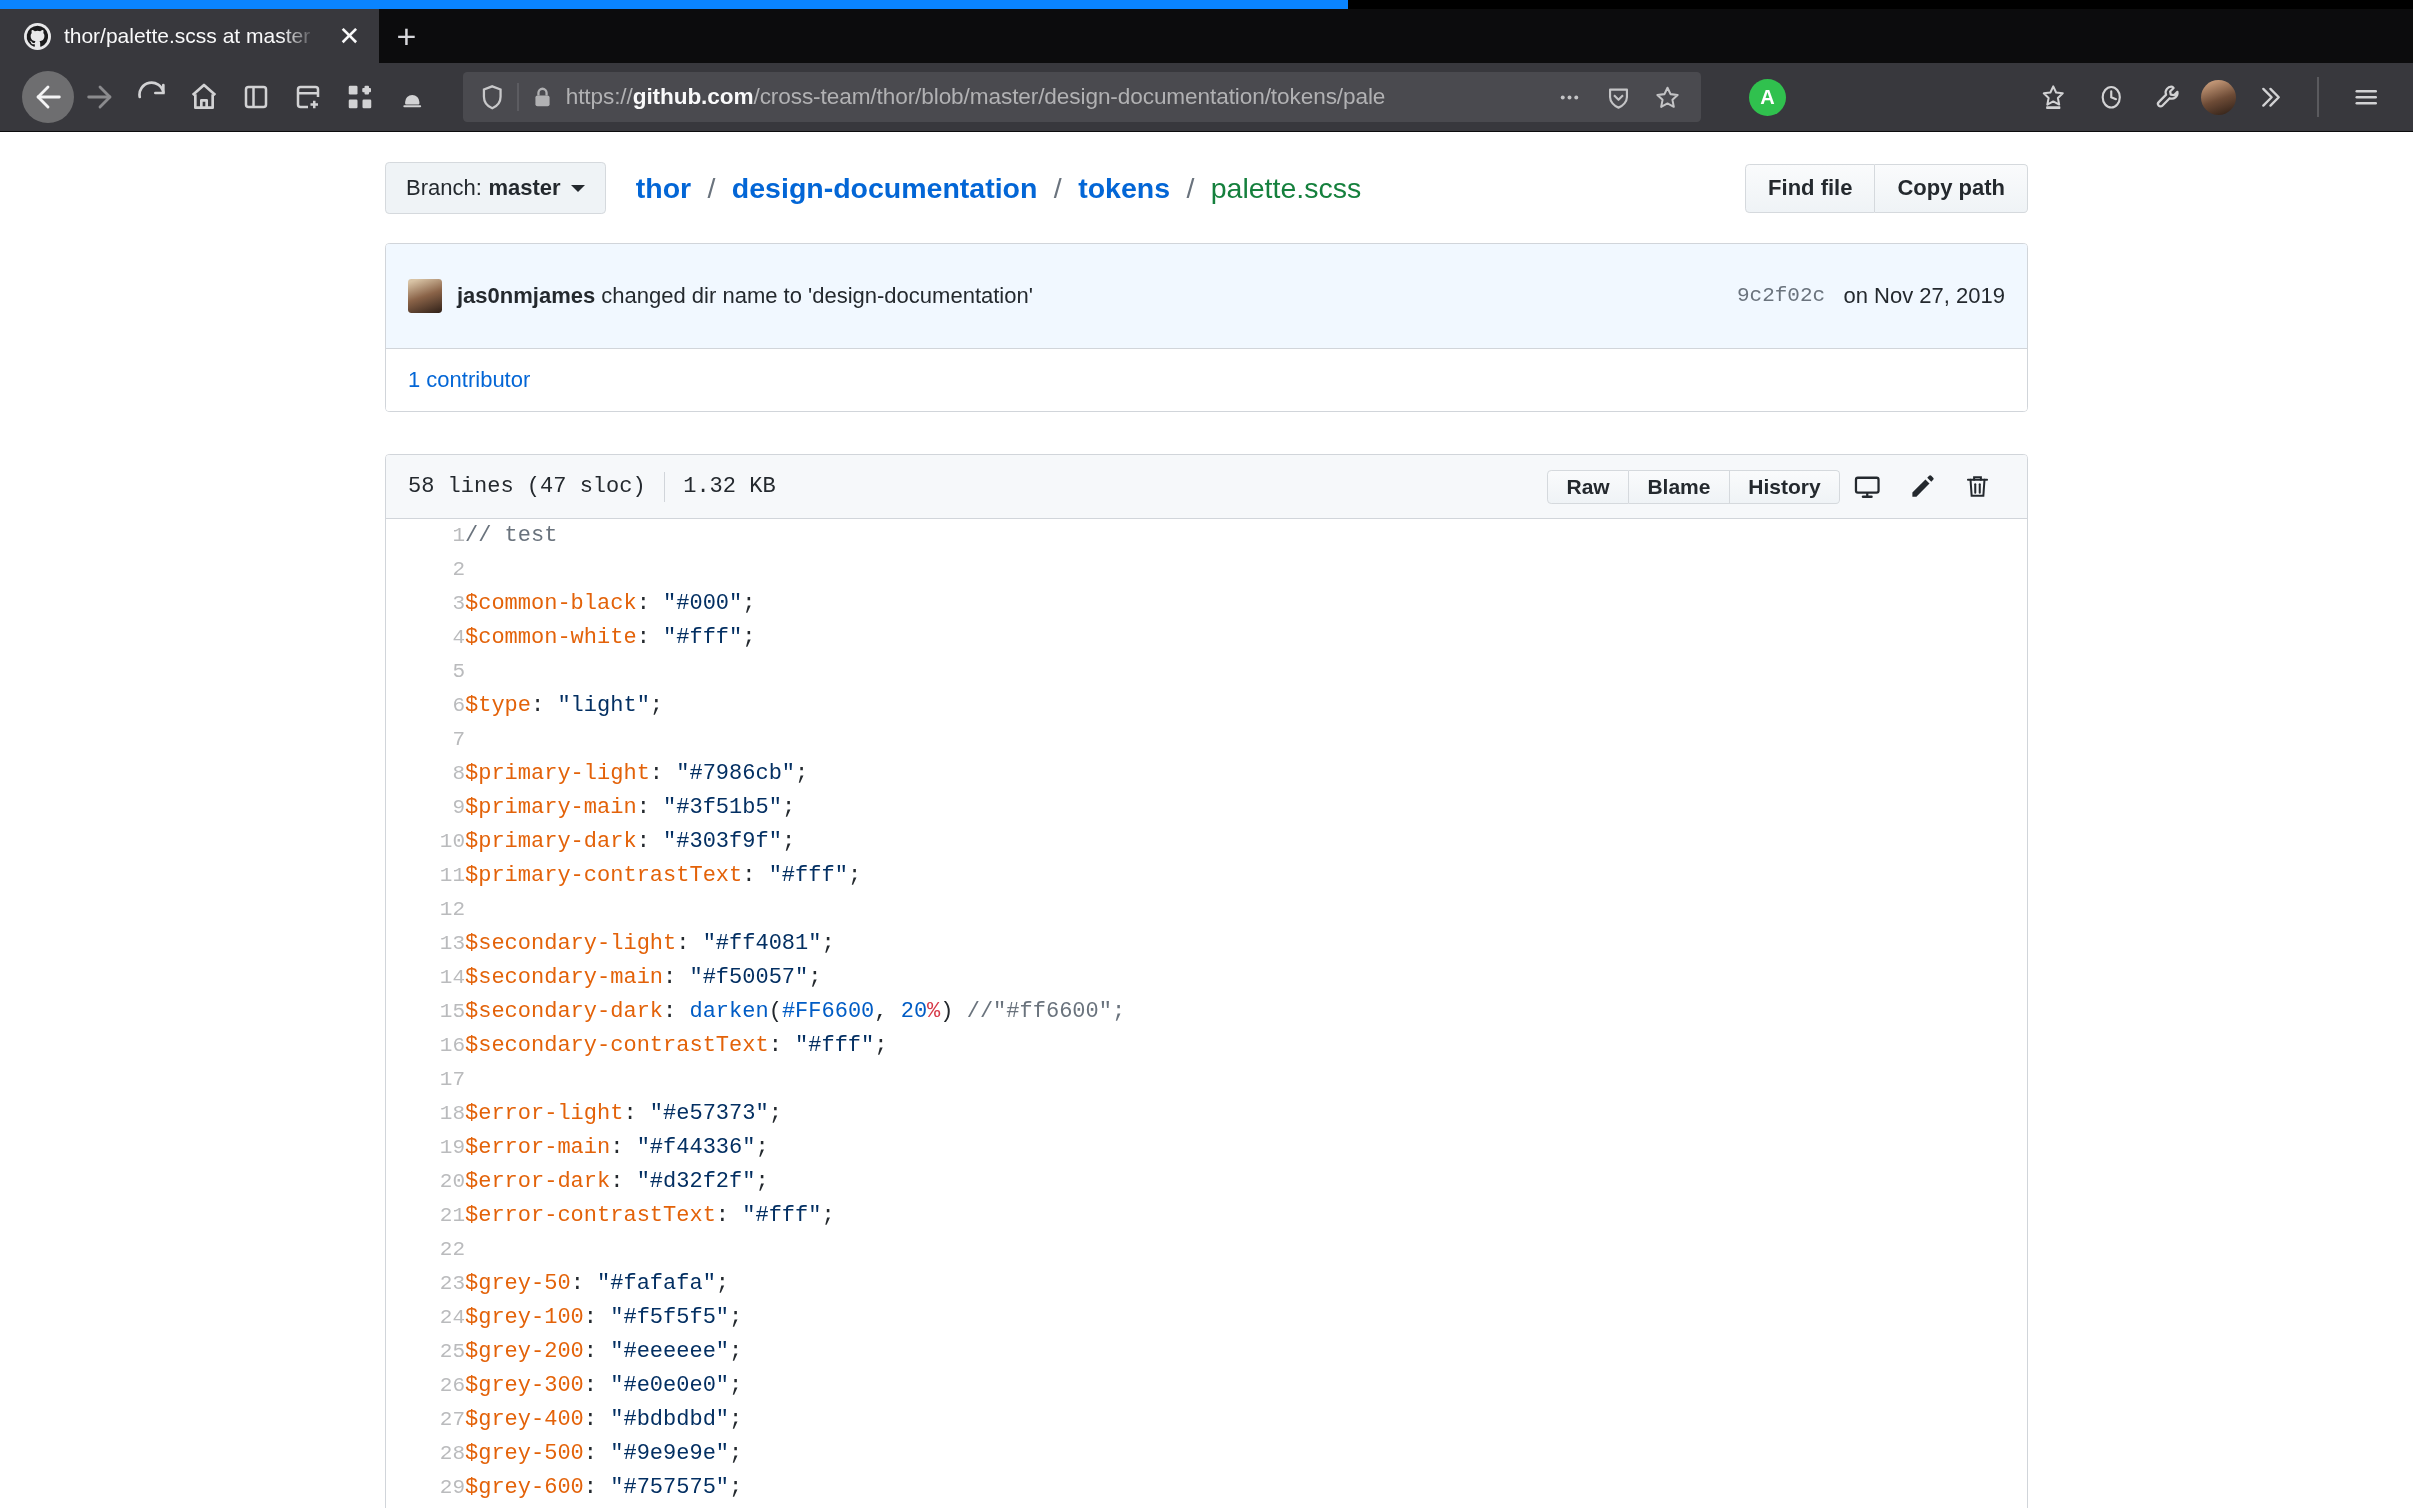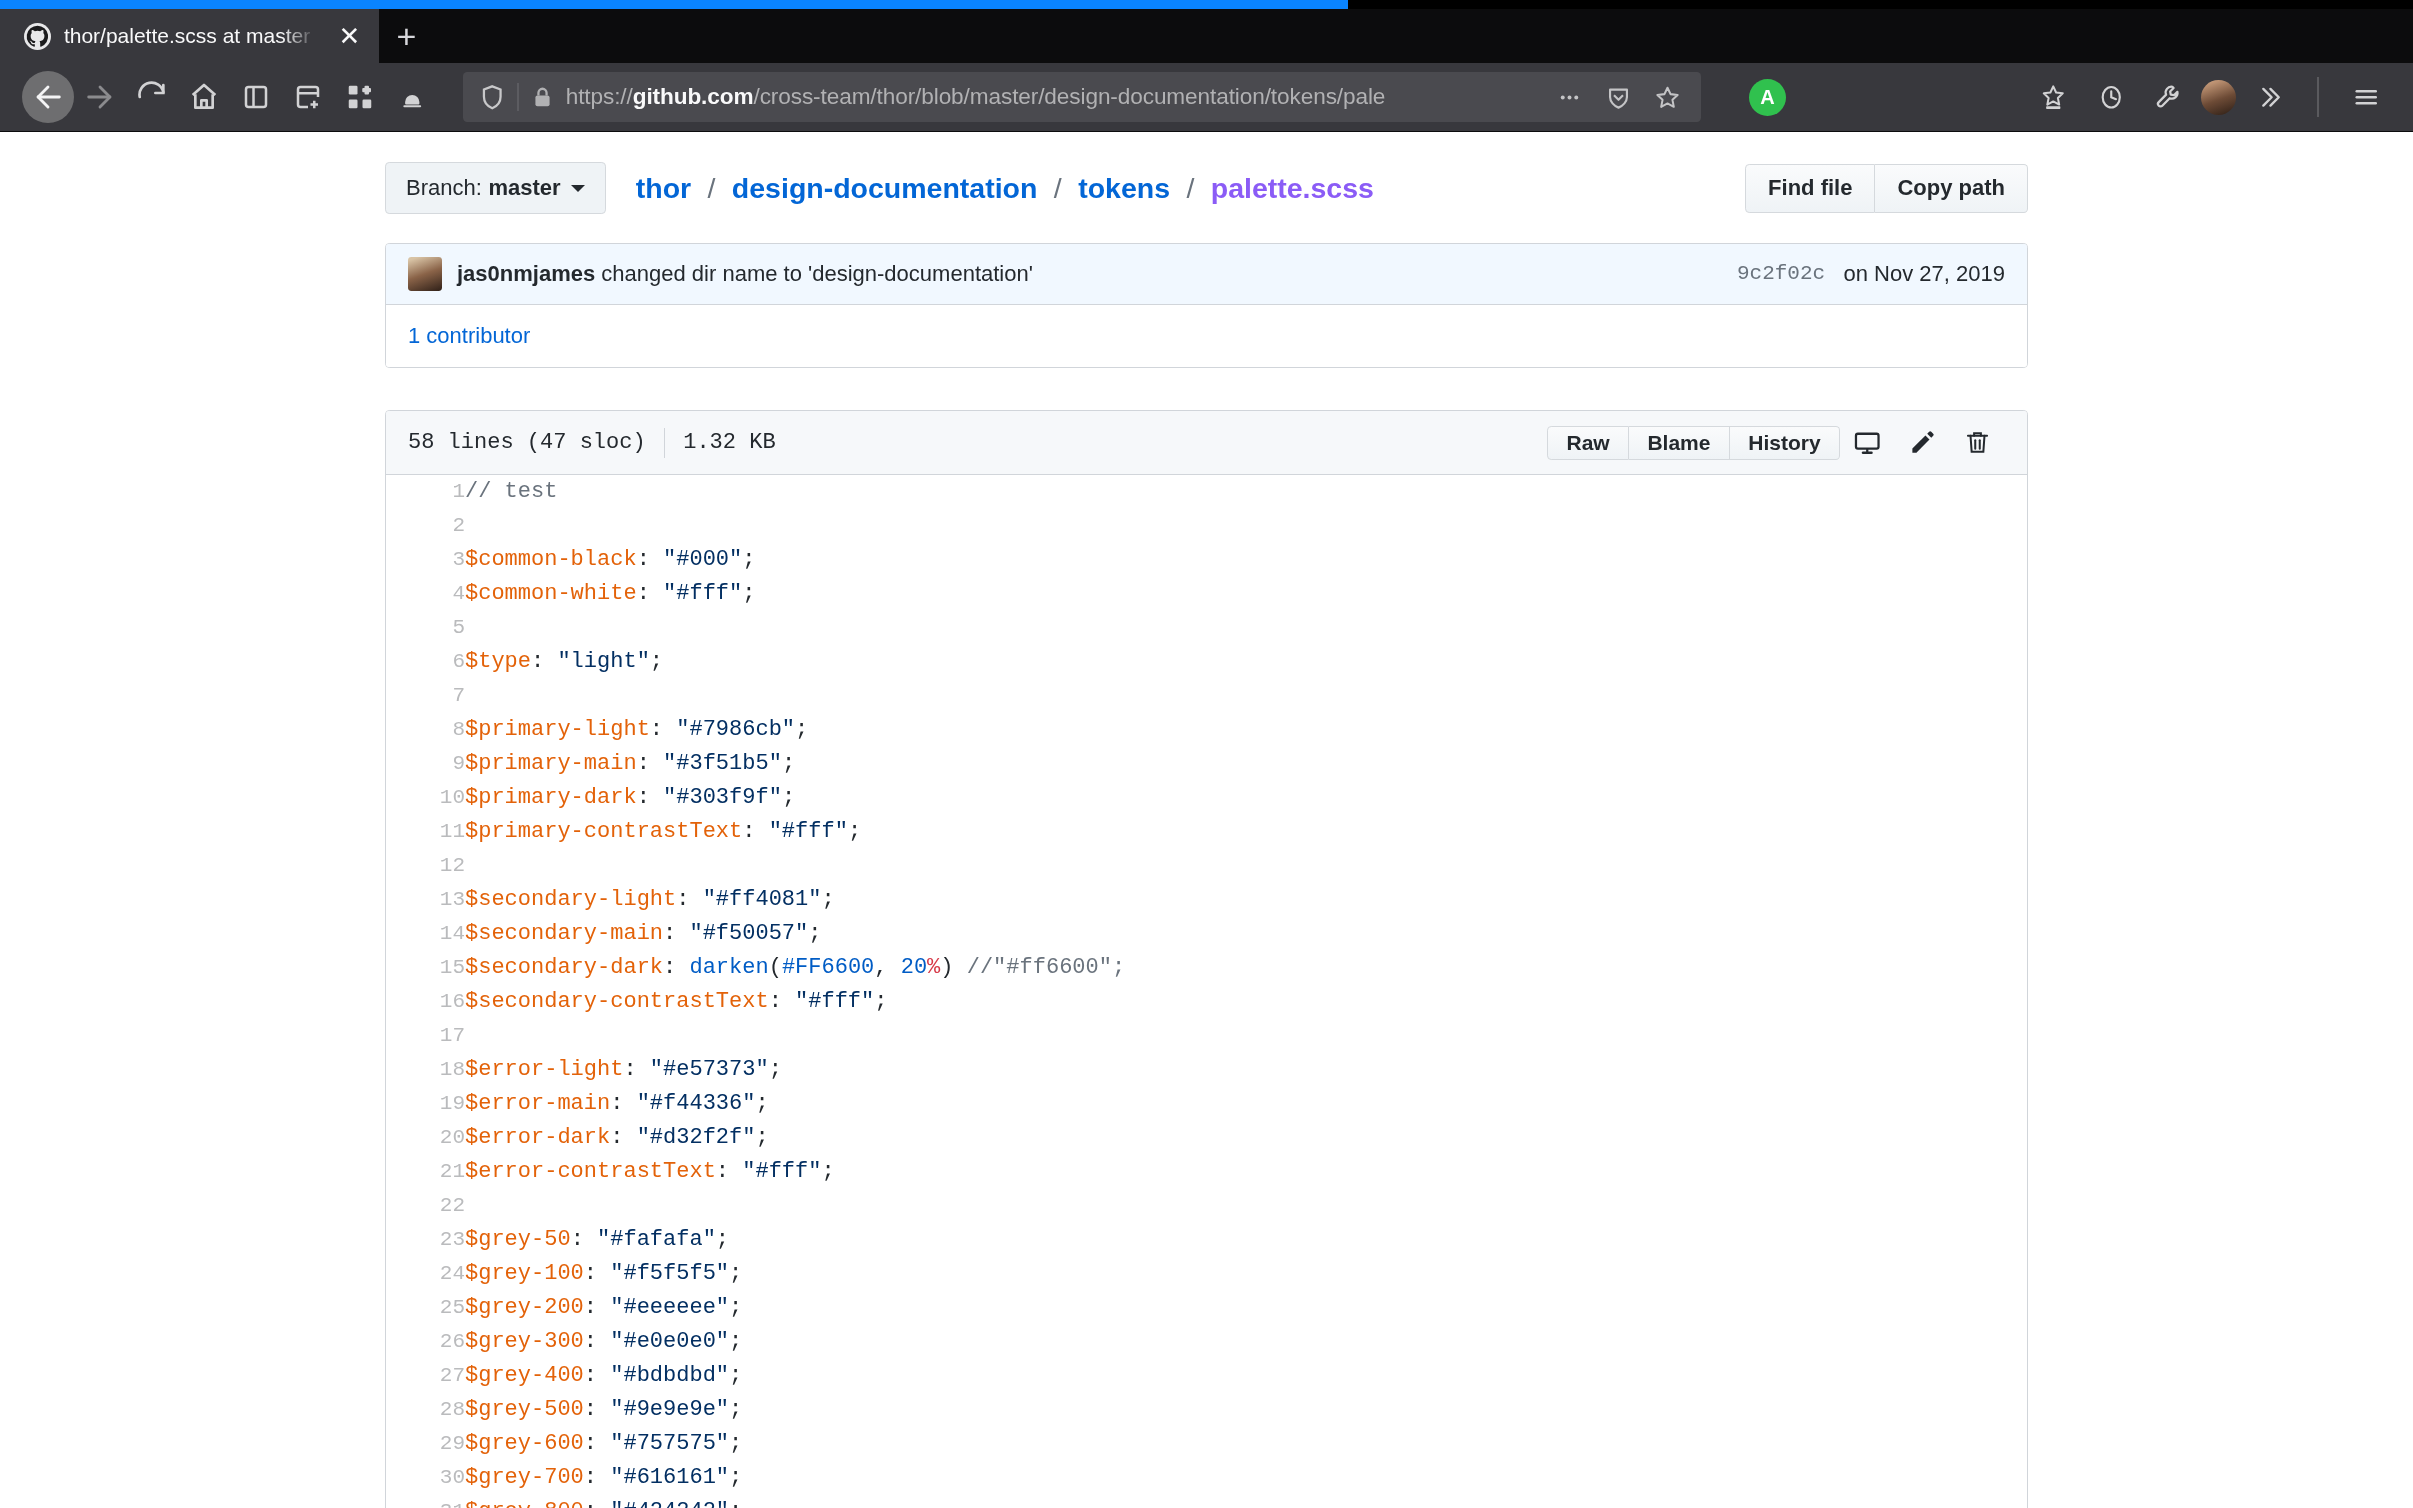--- a/index.html
+++ b/index.html
@@ -105,32 +105,32 @@
     display: flex; align-items: center; gap: 6.7px;
     font-size: 22px; color: #24292e; white-space: nowrap;
   }
   .branch-btn .lbl { font-weight: 400; }
   .branch-btn .val { font-weight: 700; }
   .caret { width: 0; height: 0; border-left: 7.5px solid transparent; border-right: 7.5px solid transparent;
            border-top: 7.5px solid #24292e; margin-left: 3.4px; }
   .breadcrumb { margin-left: 30px; font-size: 28.5px; color: #24292e; display: flex; align-items: center; gap: 8px; }
   .breadcrumb a { color: #0366d6; text-decoration: none; font-weight: 700; }
   .breadcrumb .sep { color: #6a737d; margin: 0 8.4px; font-weight: 400; }
-  .breadcrumb .final { font-weight: 700; color: #8b5cf6; }
+  .breadcrumb .final { font-weight: 400; color: #15803d; }
   .bc-actions { margin-left: auto; display: flex; }
   .gh-btn {
     height: 49px; padding: 0 22px; background: linear-gradient(#fafbfc,#eff3f6);
     border: 0.8px solid #d5d9dd; font-size: 22px; font-weight: 700; color: #24292e;
     display: flex; align-items: center;
   }
   .gh-btn:first-child { border-radius: 4.2px 0 0 4.2px; }
   .gh-btn:last-child { border-radius: 0 4.2px 4.2px 0; border-left: none; }
 
   .commit-box { border: 0.8px solid #d1d5da; border-radius: 4.2px; background: #fff; overflow: hidden; margin-bottom: 42px; }
-  .commit-head { background: #f1f8ff; padding: 13px 22px; display: flex; align-items: center;
+  .commit-head { background: #f1f8ff; padding: 35px 22px; display: flex; align-items: center;
                  border-bottom: 0.8px solid #d1d5da; }
   .commit-avatar { width: 34px; height: 34px; border-radius: 3.4px; flex: 0 0 auto; margin-right: 15px;
                    background: linear-gradient(160deg,#d8c3a5 8%, #8a6348 50%, #2f2018 100%); }
   .commit-msg { font-size: 22px; color: #24292e; }
   .commit-msg a { color: #24292e; font-weight: 700; text-decoration: none; }
   .commit-meta { margin-left: auto; display: flex; align-items: center; gap: 18.4px; }
   .commit-sha { font-family: "Liberation Mono", monospace; font-size: 21px; color: #6a737d; }
   .commit-date { font-size: 22px; color: #24292e; }
   .contrib-row { padding: 18.4px 22px; background: #fff; }
   .contrib-row a { color: #0366d6; font-size: 22px; text-decoration: none; }

